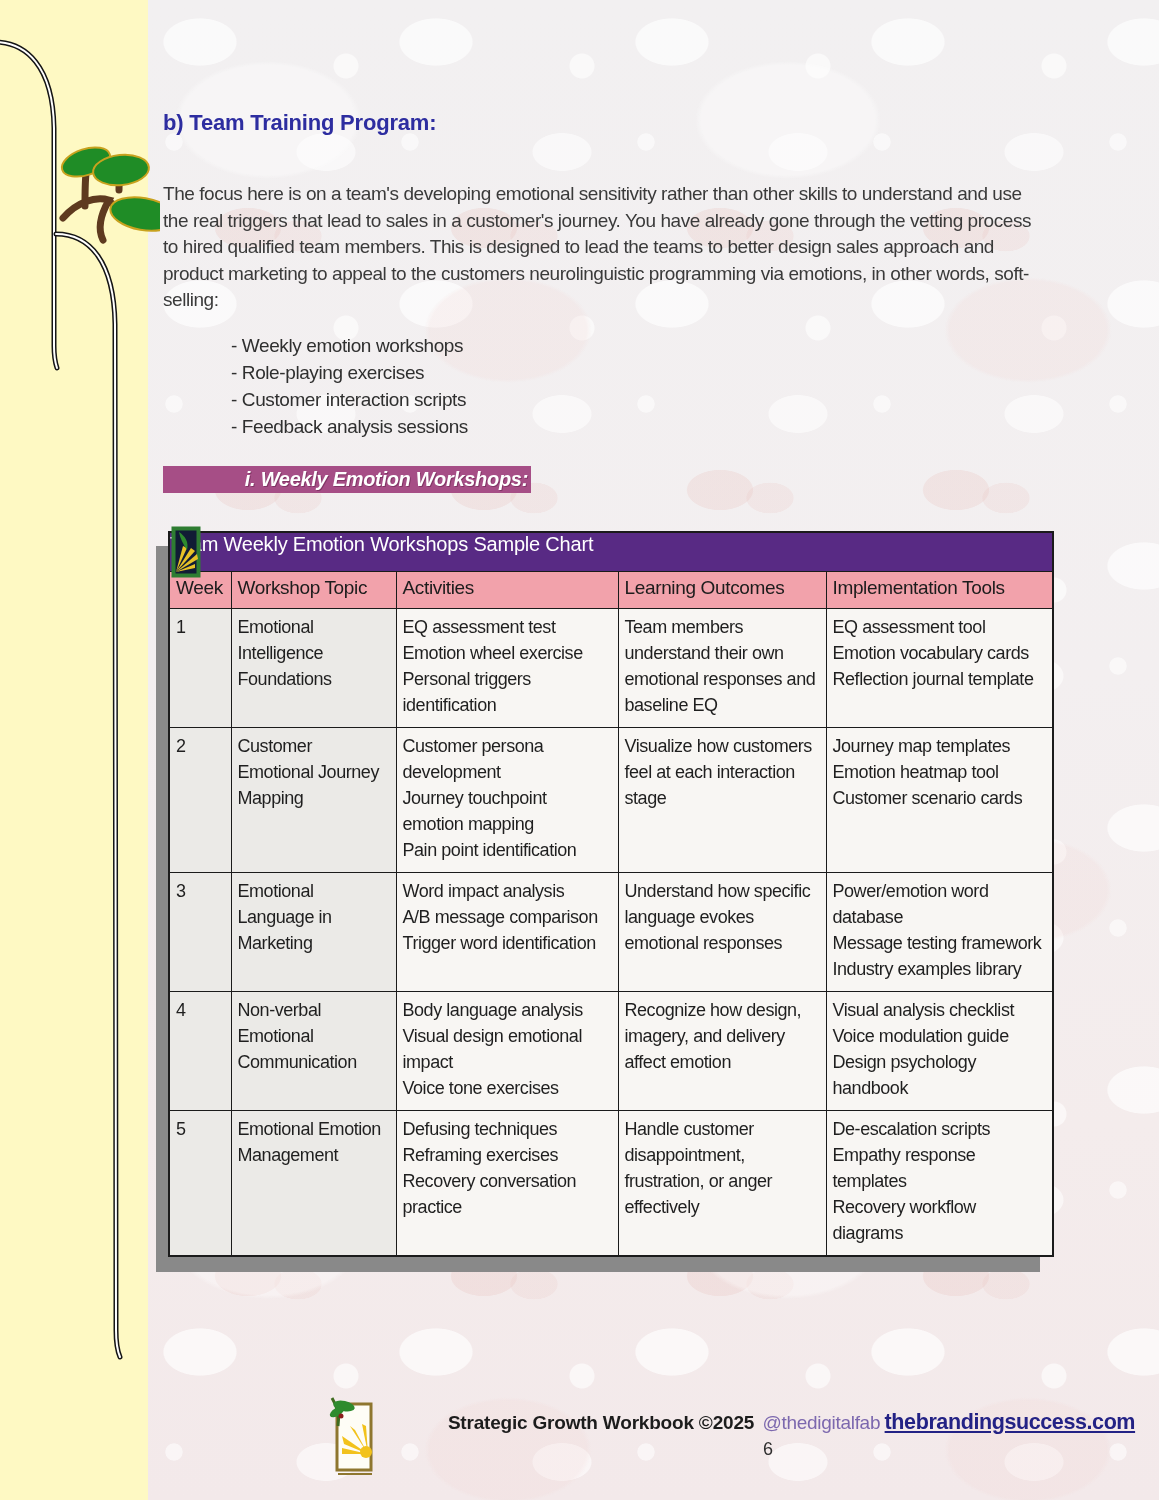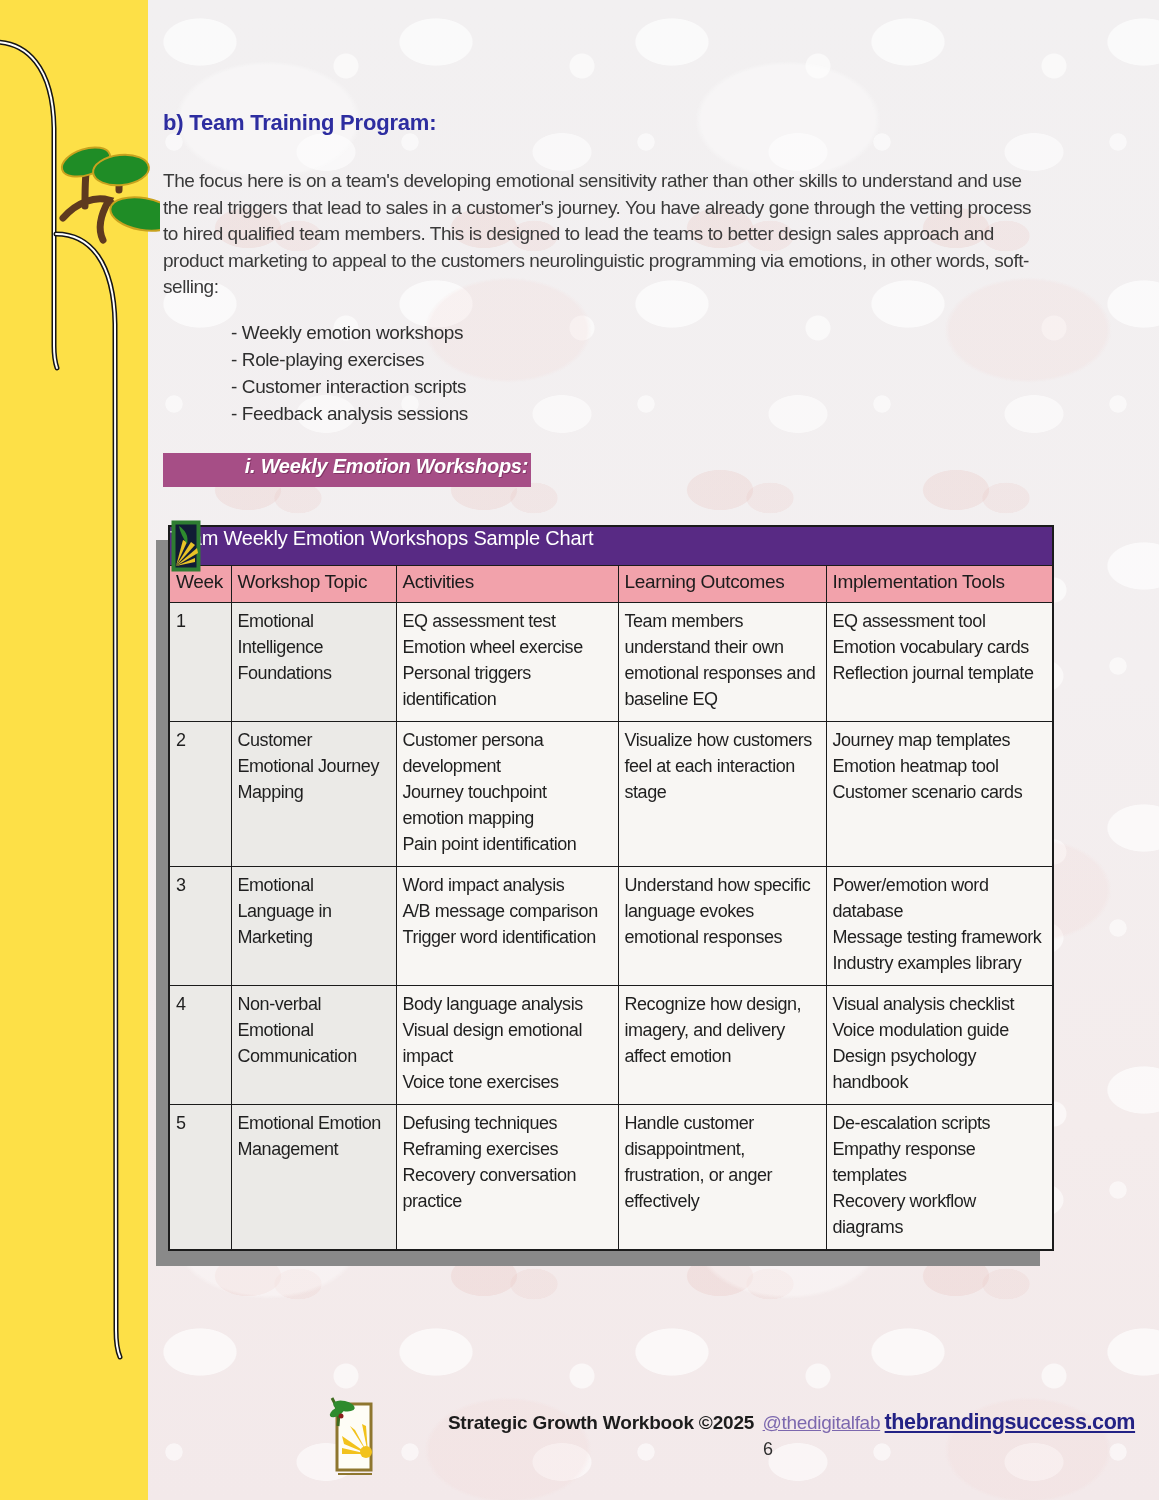--- a/index.html
+++ b/index.html
@@ -1,19 +1,19 @@
 <!DOCTYPE html>
 <html><head>
 <meta charset="utf-8">
 <style>
   * { margin:0; padding:0; box-sizing:border-box; }
   html,body { background:#ffffff; }
   .canvas {
     position:relative; width:1159px; height:1500px; overflow:hidden;
-    background:#fde047;
+    background:#fef9c3;
     font-family:"Liberation Sans", sans-serif;
   }
   
   .page {
     position:absolute; left:148px; top:0; width:1011px; height:1500px;
     background:linear-gradient(180deg,#f2f0f1 0%, #f3eff0 45%, #f4ecec 75%, #f3e9ea 100%);
   }
   .page::before {
     content:""; position:absolute; inset:0; pointer-events:none;
     background-image:
@@ -34,26 +34,26 @@
   }
   
   .vine { position:absolute; left:0; top:0; z-index:3; }
   
   .content { position:absolute; left:163px; top:0; width:900px; z-index:2; }
   .heading {
     padding-top:110px; font-size:22px; font-weight:bold; color:#2d2da0;
     letter-spacing:-0.2px;
   }
   .para {
-    margin-top:32px; width:884px; font-size:19px; line-height:26.5px;
+    margin-top:45px; width:884px; font-size:19px; line-height:26.5px;
     color:#3a3a3a; letter-spacing:-0.45px;
   }
   .bullets { margin-top:18px; margin-left:68px; font-size:19px; line-height:27px; color:#2f2f2f; letter-spacing:-0.4px; }
   .banner {
-    margin-top:26px; width:368px; height:34px; line-height:27px;
+    margin-top:26px; width:368px; height:27px; line-height:27px;
     background:#a64e86; color:#ffffff; font-size:20px; font-style:italic; font-weight:bold;
     text-align:right; padding-right:3px; letter-spacing:-0.3px;
     text-shadow:1px 1px 0 rgba(60,10,40,.35);
   }
   
   .table-wrap {
     position:relative; margin-top:38px; margin-left:5px; width:884px;
     box-shadow:-12px 15px 0 #898989;
   }
   table.workshops {
@@ -76,21 +76,21 @@
     letter-spacing:-0.45px; white-space:pre-line;
   }
   td.shade { background:#ebeae7; }
   td.plain { background:#f8f6f3; }
   .tbl-logo { position:absolute; left:3px; top:-5px; z-index:5; }
   
   .footer { position:absolute; left:163px; top:1394px; width:884px; z-index:2; }
   .footer-logo { position:absolute; left:2px; top:2px; }
   .footer-line { padding-top:16px; text-align:center; white-space:nowrap; }
   .f-brand { font-size:19px; font-weight:bold; color:#1c1c1c; letter-spacing:-0.2px;margin-left:47px; }
-  .f-handle { font-size:19px; color:#7c68ae; text-decoration:underline; margin-left:4px; letter-spacing:-0.3px; }
+  .f-handle { font-size:19px; color:#7c68ae; margin-left:4px; letter-spacing:-0.3px; }
   .f-site { font-size:21.5px; font-weight:bold; color:#232285; text-decoration:underline; letter-spacing:-0.4px; }
   .page-num { margin-top:4px; text-align:center; font-size:18px; color:#2e2e2e; }
 </style>
 </head>
 <body>
 
 <div class="canvas">
 
   <div class="page"></div>
 

